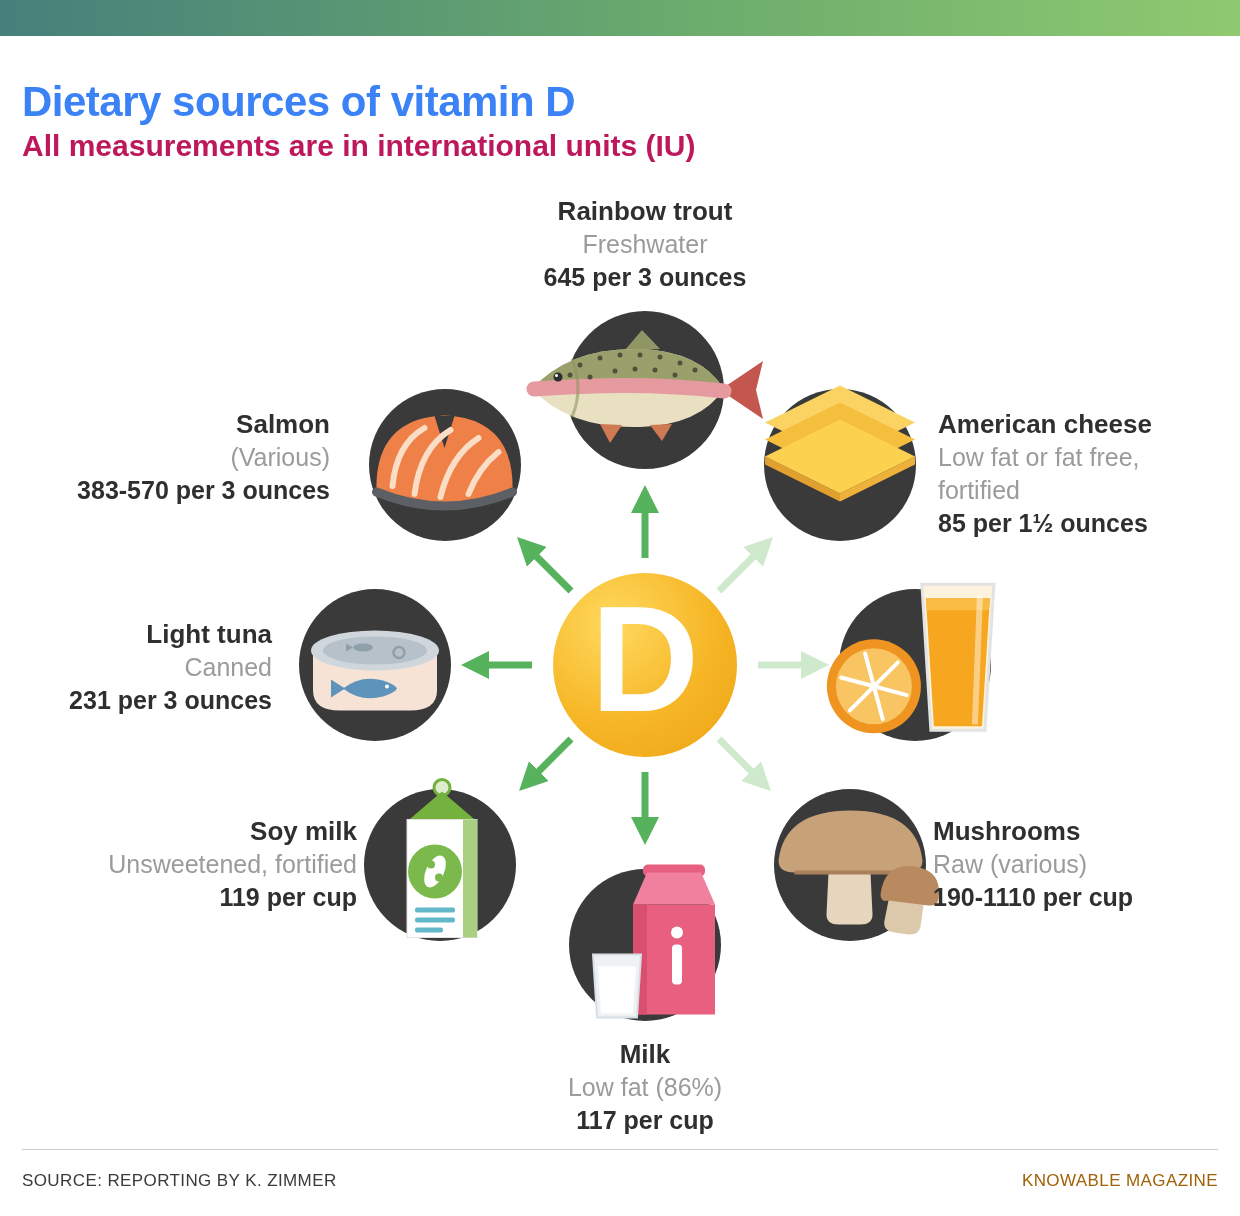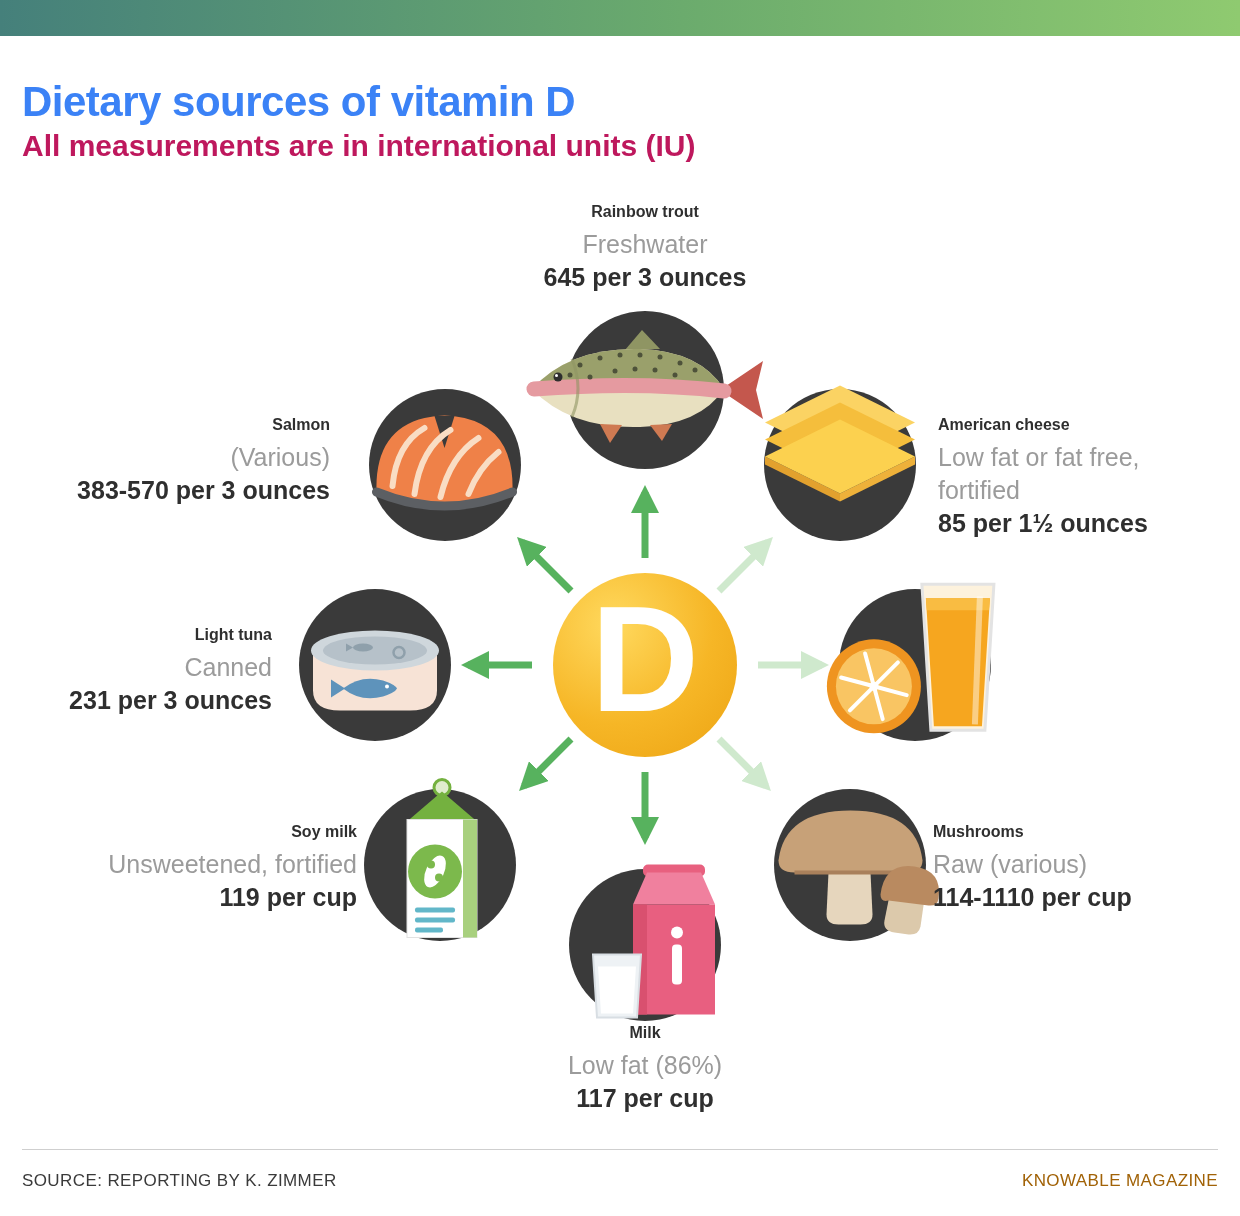--- a/index.html
+++ b/index.html
@@ -33,31 +33,31 @@
   .node-oj svg     { transform:translate(-49%,-51%); }
 
   
   .center-d { position:absolute; left:553px; top:573px; width:184px; height:184px; border-radius:50%;
               background:radial-gradient(circle at 33% 28%, #ffd95e 0%, var(--center-gold,#f6b626) 55%, #eca313 100%);
               display:flex; align-items:center; justify-content:center; z-index:2; }
   .center-d span { font-size:150px; font-weight:bold; color:#ffffff; line-height:1; transform:translateY(-6px); }
 
   
   .label { position:absolute; z-index:3; line-height:33px; }
-  .label .name   { font-size:16px; font-weight:bold; color:#2f2f2f; display:block; }
+  .label .name   { font-size:26px; font-weight:bold; color:#2f2f2f; display:block; }
   .label .detail { font-size:25px; color:#9b9b9b; display:block; }
   .label .amount { font-size:25px; font-weight:bold; color:#2f2f2f; display:block; }
   .lbl-trout    { left:395px; top:195px; width:500px; text-align:center; }
   .lbl-salmon   { left:30px;  top:408px; width:300px; text-align:right; }
   .lbl-cheese   { left:938px; top:408px; width:268px; text-align:left; }
   .lbl-tuna     { left:0px;   top:618px; width:272px; text-align:right; }
   .lbl-oj       { left:1018px;top:618px; width:220px; text-align:left; }
   .lbl-soy      { left:40px;  top:815px; width:317px; text-align:right; }
   .lbl-mushroom { left:933px; top:815px; width:300px; text-align:left; }
-  .lbl-milk     { left:495px; top:1016px; width:300px; text-align:center; }
+  .lbl-milk     { left:495px; top:1038px; width:300px; text-align:center; }
 
   
   .footer-line { position:absolute; left:22px; right:22px; top:1149px; height:1px; background:#cfcfcf; }
   .footer-source { position:absolute; left:22px;  top:1171px; font-size:17px; letter-spacing:0.4px; color:#3a3a3a; }
   .footer-brand  { position:absolute; right:22px; top:1171px; font-size:17px; letter-spacing:0.4px; color:#a16207; }
 </style>
 </head>
 <body>
 
 <div class="canvas">
@@ -228,21 +228,21 @@
   <div class="label lbl-cheese">
     <span class="name">American cheese</span>
     <span class="detail">Low fat or fat free, fortified</span>
     <span class="amount">85 per 1½ ounces</span>
   </div>
 
 
   <div class="label lbl-mushroom">
     <span class="name">Mushrooms</span>
     <span class="detail">Raw (various)</span>
-    <span class="amount">114-1110 per cup</span>
+    <span class="amount">190-1110 per cup</span>
   </div>
 
   <div class="label lbl-milk">
     <span class="name">Milk</span>
     <span class="detail">Low fat (86%)</span>
     <span class="amount">117 per cup</span>
   </div>
 
   <div class="label lbl-soy">
     <span class="name">Soy milk</span>

